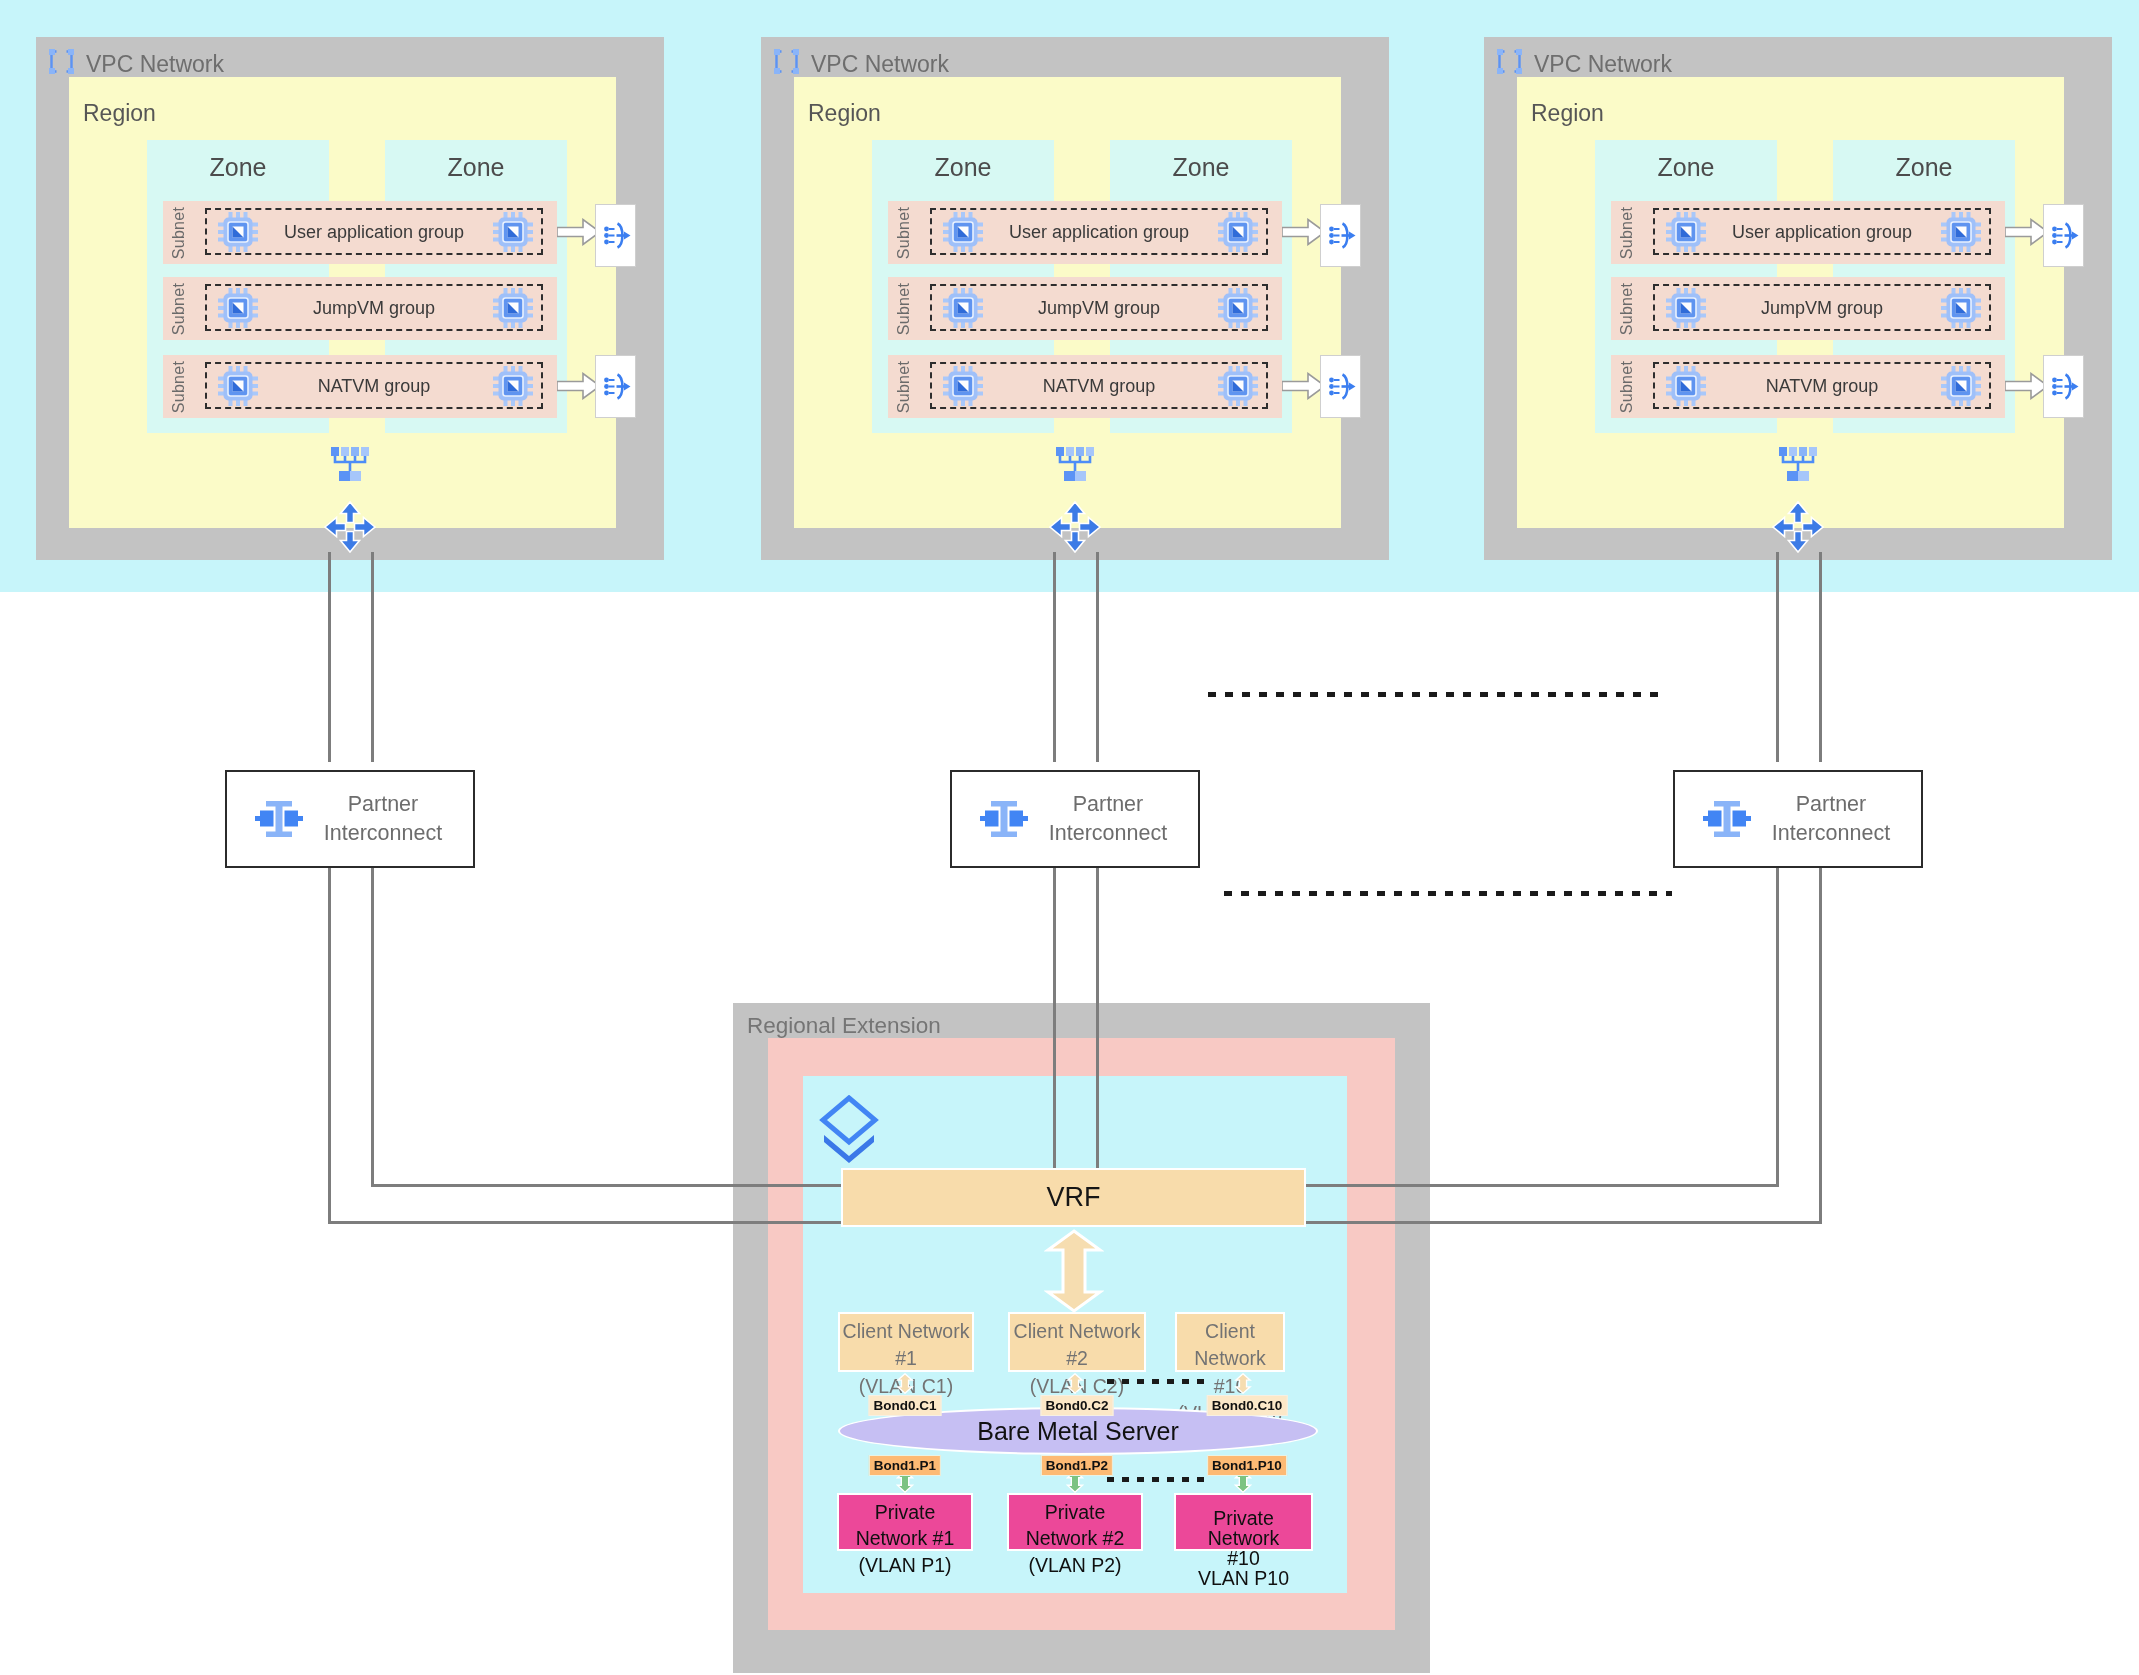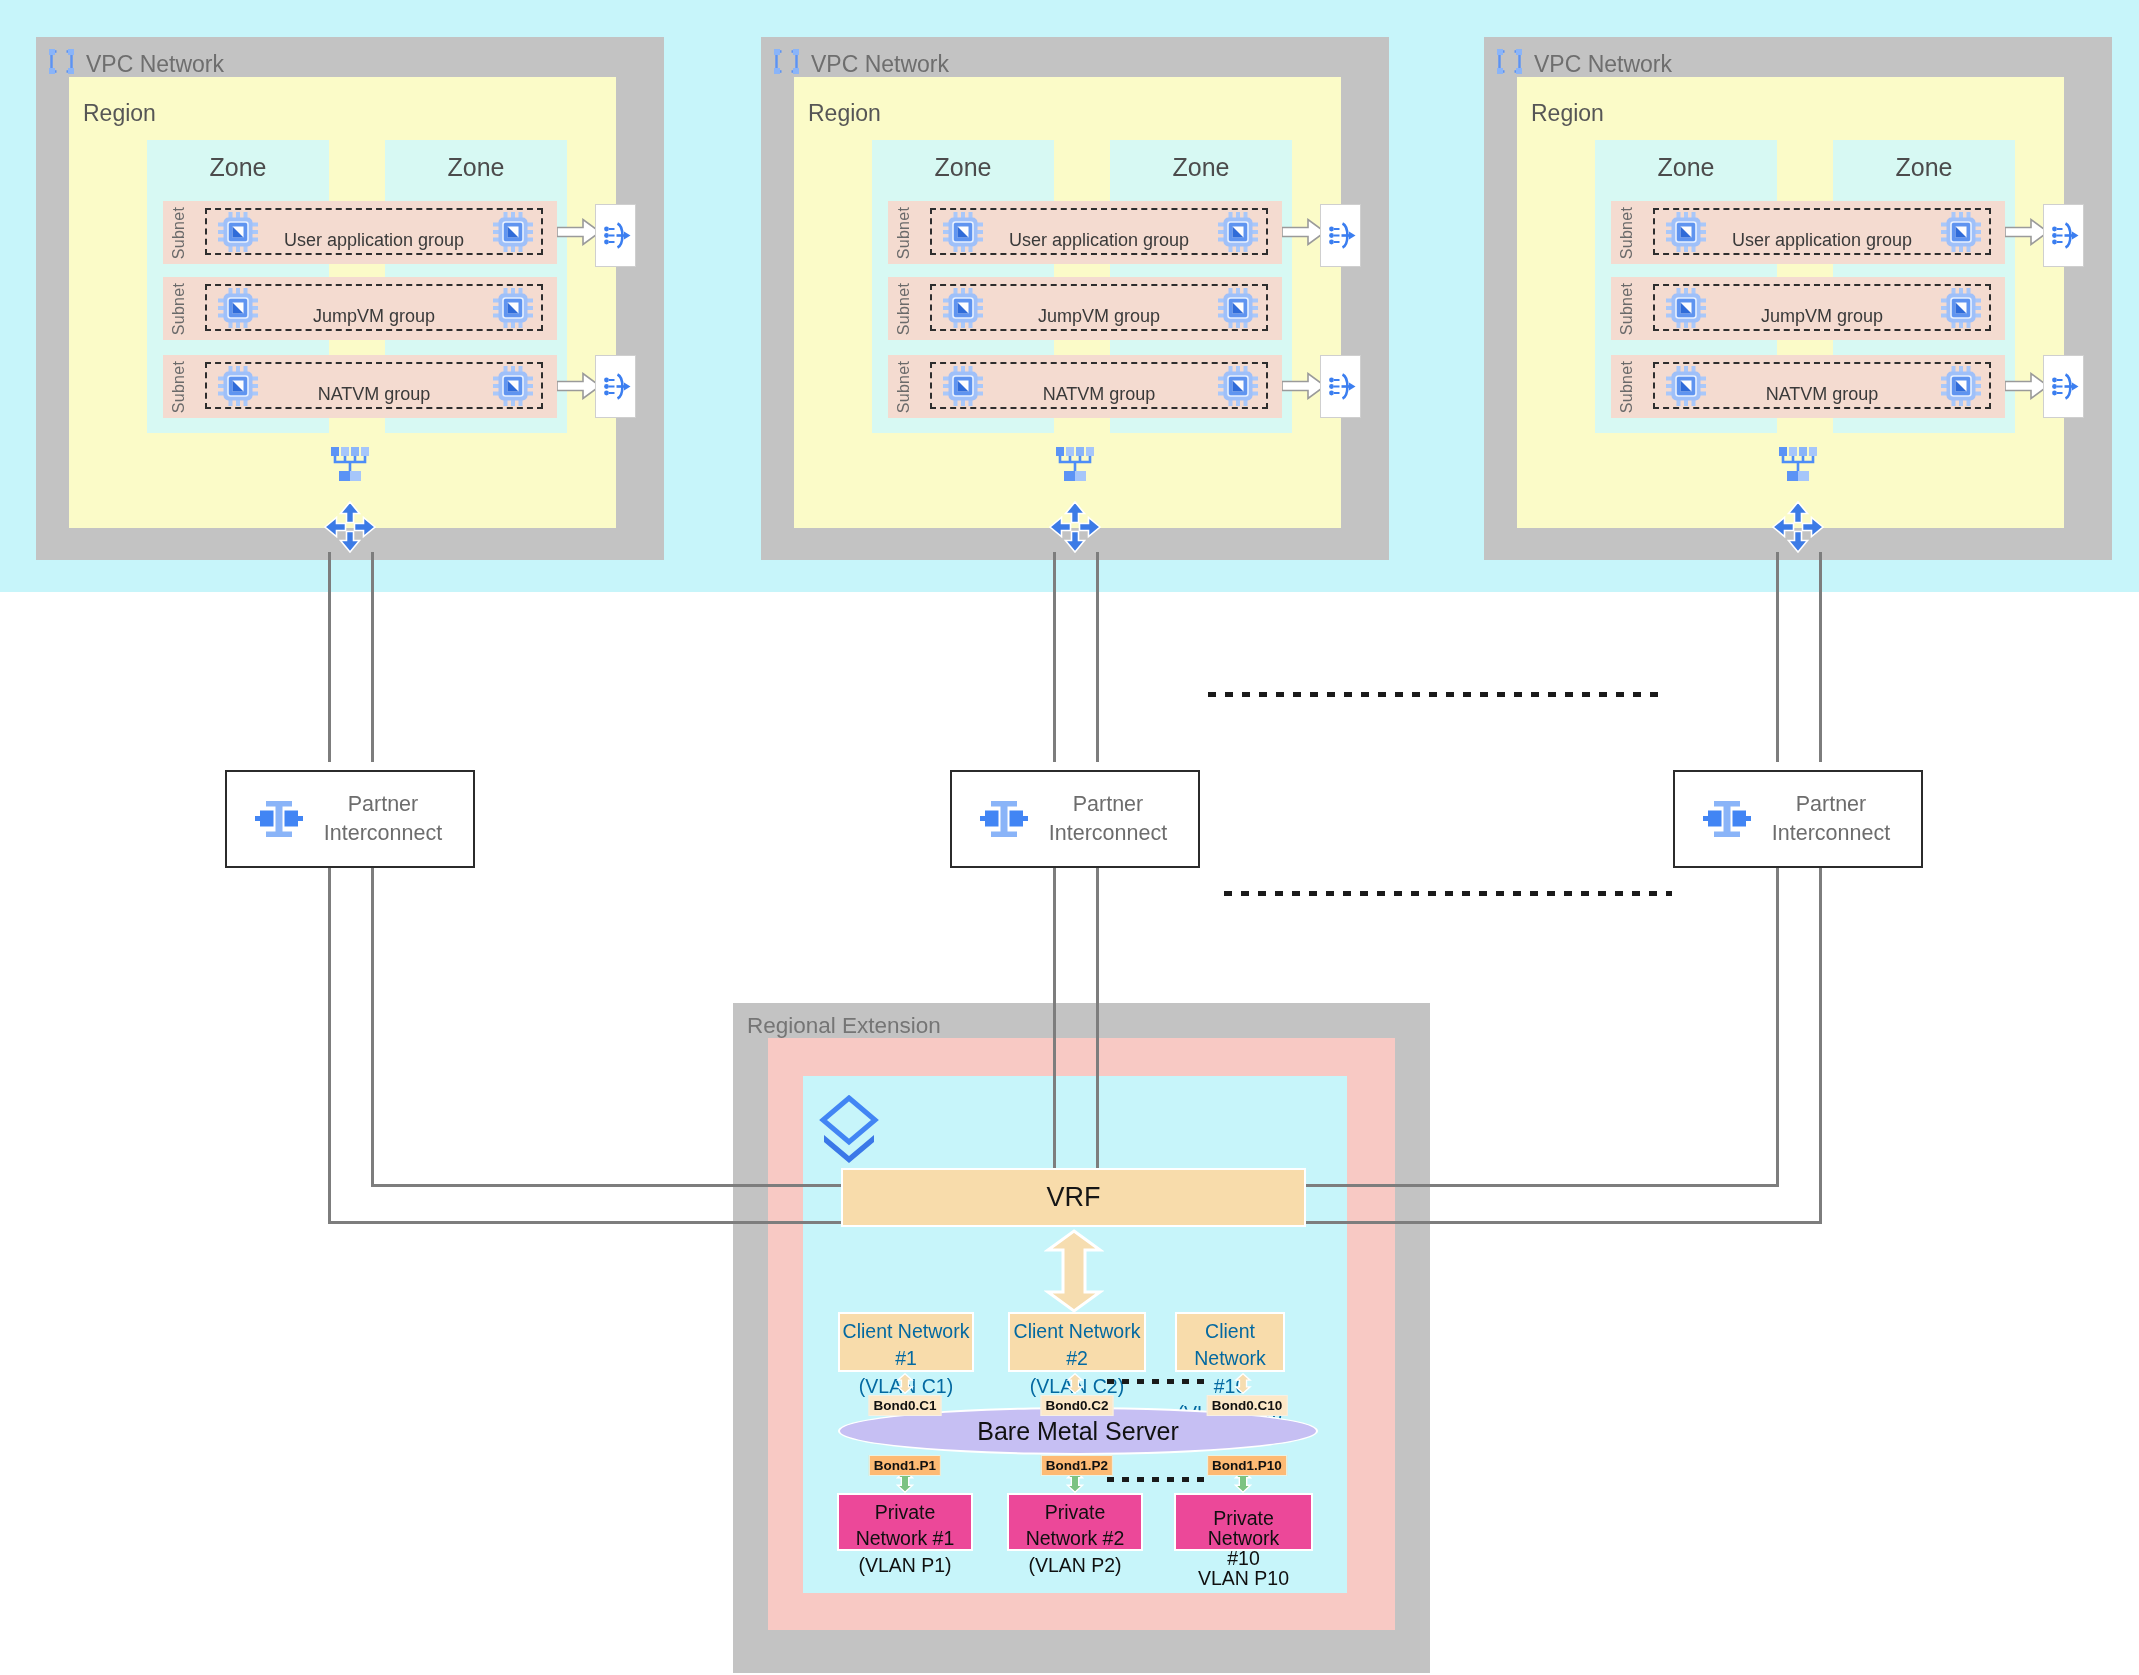--- a/index.html
+++ b/index.html
@@ -19,21 +19,21 @@
   .zone{position:absolute;top:63px;width:182px;height:293px;background:#d7f9f3;}
   .zone.za{left:78px;} .zone.zb{left:316px;}
   .zone-title{text-align:center;margin-top:13px;font-size:25px;color:#4c4c4c;}
   .subnet{position:absolute;left:94px;width:394px;height:63px;background:#f4dbd0;}
   .subnet.s0{top:124px;} .subnet.s1{top:200px;} .subnet.s2{top:278px;}
   .side{position:absolute;left:2px;top:0;width:28px;height:100%;display:flex;align-items:center;justify-content:center;}
   .side span{transform:rotate(-90deg);font-size:16px;color:#6a6a6a;white-space:nowrap;letter-spacing:.3px;}
   .dashedbox{position:absolute;left:42px;top:7px;width:338px;height:47px;border:2px dashed #2e2e2e;box-sizing:border-box;}
   .chip{position:absolute;top:11px;width:40px;height:40px;}
   .chip.cl{left:55px;} .chip.cr{left:330px;}
-  .group-label{position:absolute;left:42px;top:8px;width:338px;height:100%;display:flex;align-items:center;justify-content:center;
+  .group-label{position:absolute;left:42px;top:0;width:338px;height:100%;display:flex;align-items:center;justify-content:center;
                font-size:18px;color:#3a3a3a;}
   .barrow{position:absolute;left:521px;width:44px;height:28px;}
   .barrow.r0{top:181px;} .barrow.r2{top:335px;}
   .lb{position:absolute;left:559px;width:41px;height:63px;background:#ffffff;border:1px solid #cfcfcf;box-sizing:border-box;}
   .lb.r0{top:167px;} .lb.r2{top:318px;}
   .lb svg{display:block;margin:15px auto 0 auto;width:30px;height:30px;}
   .hub{position:absolute;left:294px;top:410px;width:40px;height:36px;}
   .move{position:absolute;left:288px;top:464px;width:52px;height:52px;}
 
   
@@ -54,21 +54,21 @@
   .re-gray{position:absolute;left:733px;top:1003px;width:697px;height:670px;background:#c3c3c3;z-index:1;}
   .re-title{position:absolute;left:747px;top:1013px;font-size:22.5px;color:#757575;z-index:1;}
   .re-pink{position:absolute;left:768px;top:1038px;width:627px;height:592px;background:#f8c9c4;z-index:1;}
   .re-cyan{position:absolute;left:803px;top:1076px;width:544px;height:517px;background:#c7f5fa;z-index:1;}
   .layers{position:absolute;left:818px;top:1095px;width:62px;height:70px;z-index:3;}
   .vrf{position:absolute;left:841px;top:1168px;width:465px;height:59px;background:#f8dcab;border:2px solid #ffffff;
        box-sizing:border-box;z-index:3;display:flex;align-items:center;justify-content:center;
        font-size:27px;color:#161616;}
   .bigarrow{position:absolute;left:1044px;top:1229px;width:60px;height:84px;z-index:3;}
   .cn{position:absolute;top:1312px;height:60px;background:#f8dcab;border:2px solid #ffffff;box-sizing:border-box;
-      z-index:3;text-align:center;font-size:19.5px;color:#0369a1;line-height:1.4;padding-top:4px;}
+      z-index:3;text-align:center;font-size:19.5px;color:#737373;line-height:1.4;padding-top:4px;}
   .cn.c0{left:838px;width:136px;} .cn.c1{left:1008px;width:138px;} .cn.c2{left:1175px;width:110px;}
   .sarrow{position:absolute;width:18px;height:21px;top:1373px;z-index:3;}
   .garrow{position:absolute;width:18px;height:23px;top:1470px;z-index:3;}
   .x0{left:896px;} .x1{left:1066px;} .x2{left:1234px;}
   .bond{position:absolute;transform:translateX(-50%);height:17px;line-height:17px;padding:1px 4px;
         font-size:13.5px;font-weight:600;color:#111;z-index:4;white-space:nowrap;}
   .bond.b0{top:1395px;background:#fce8c8;border:1px solid #f6f0e4;}
   .bond.b1{top:1455px;background:#fdba74;border:1px solid #e8f3e6;}
   .ellipse{position:absolute;left:838px;top:1407px;width:480px;height:48px;border-radius:50%;background:#c6bff3;
            border:2px solid #ffffff;box-sizing:border-box;z-index:3;display:flex;align-items:center;justify-content:center;

